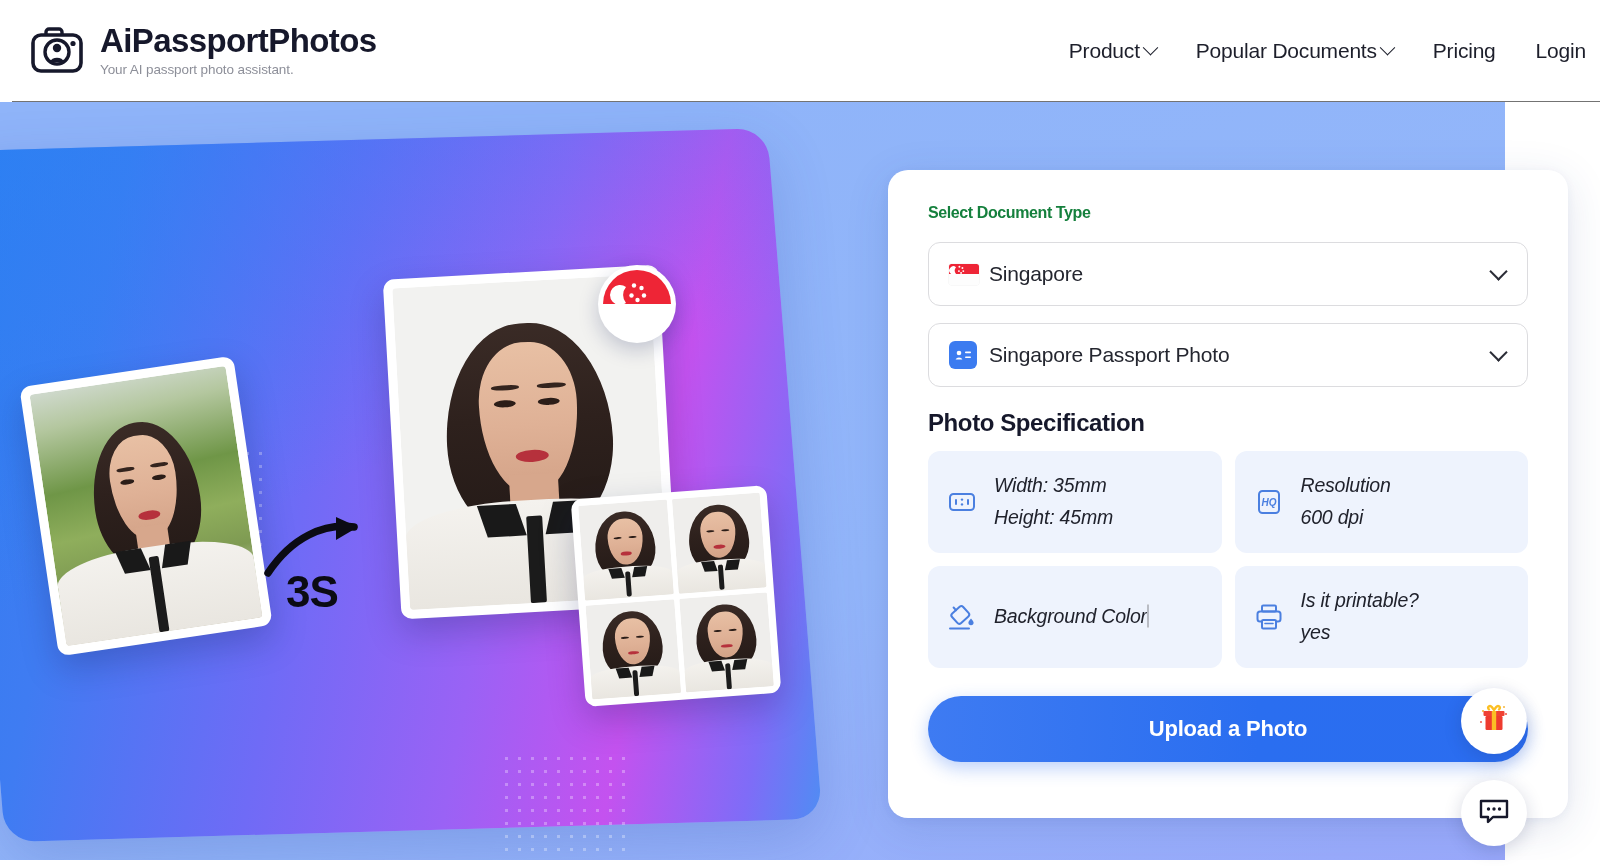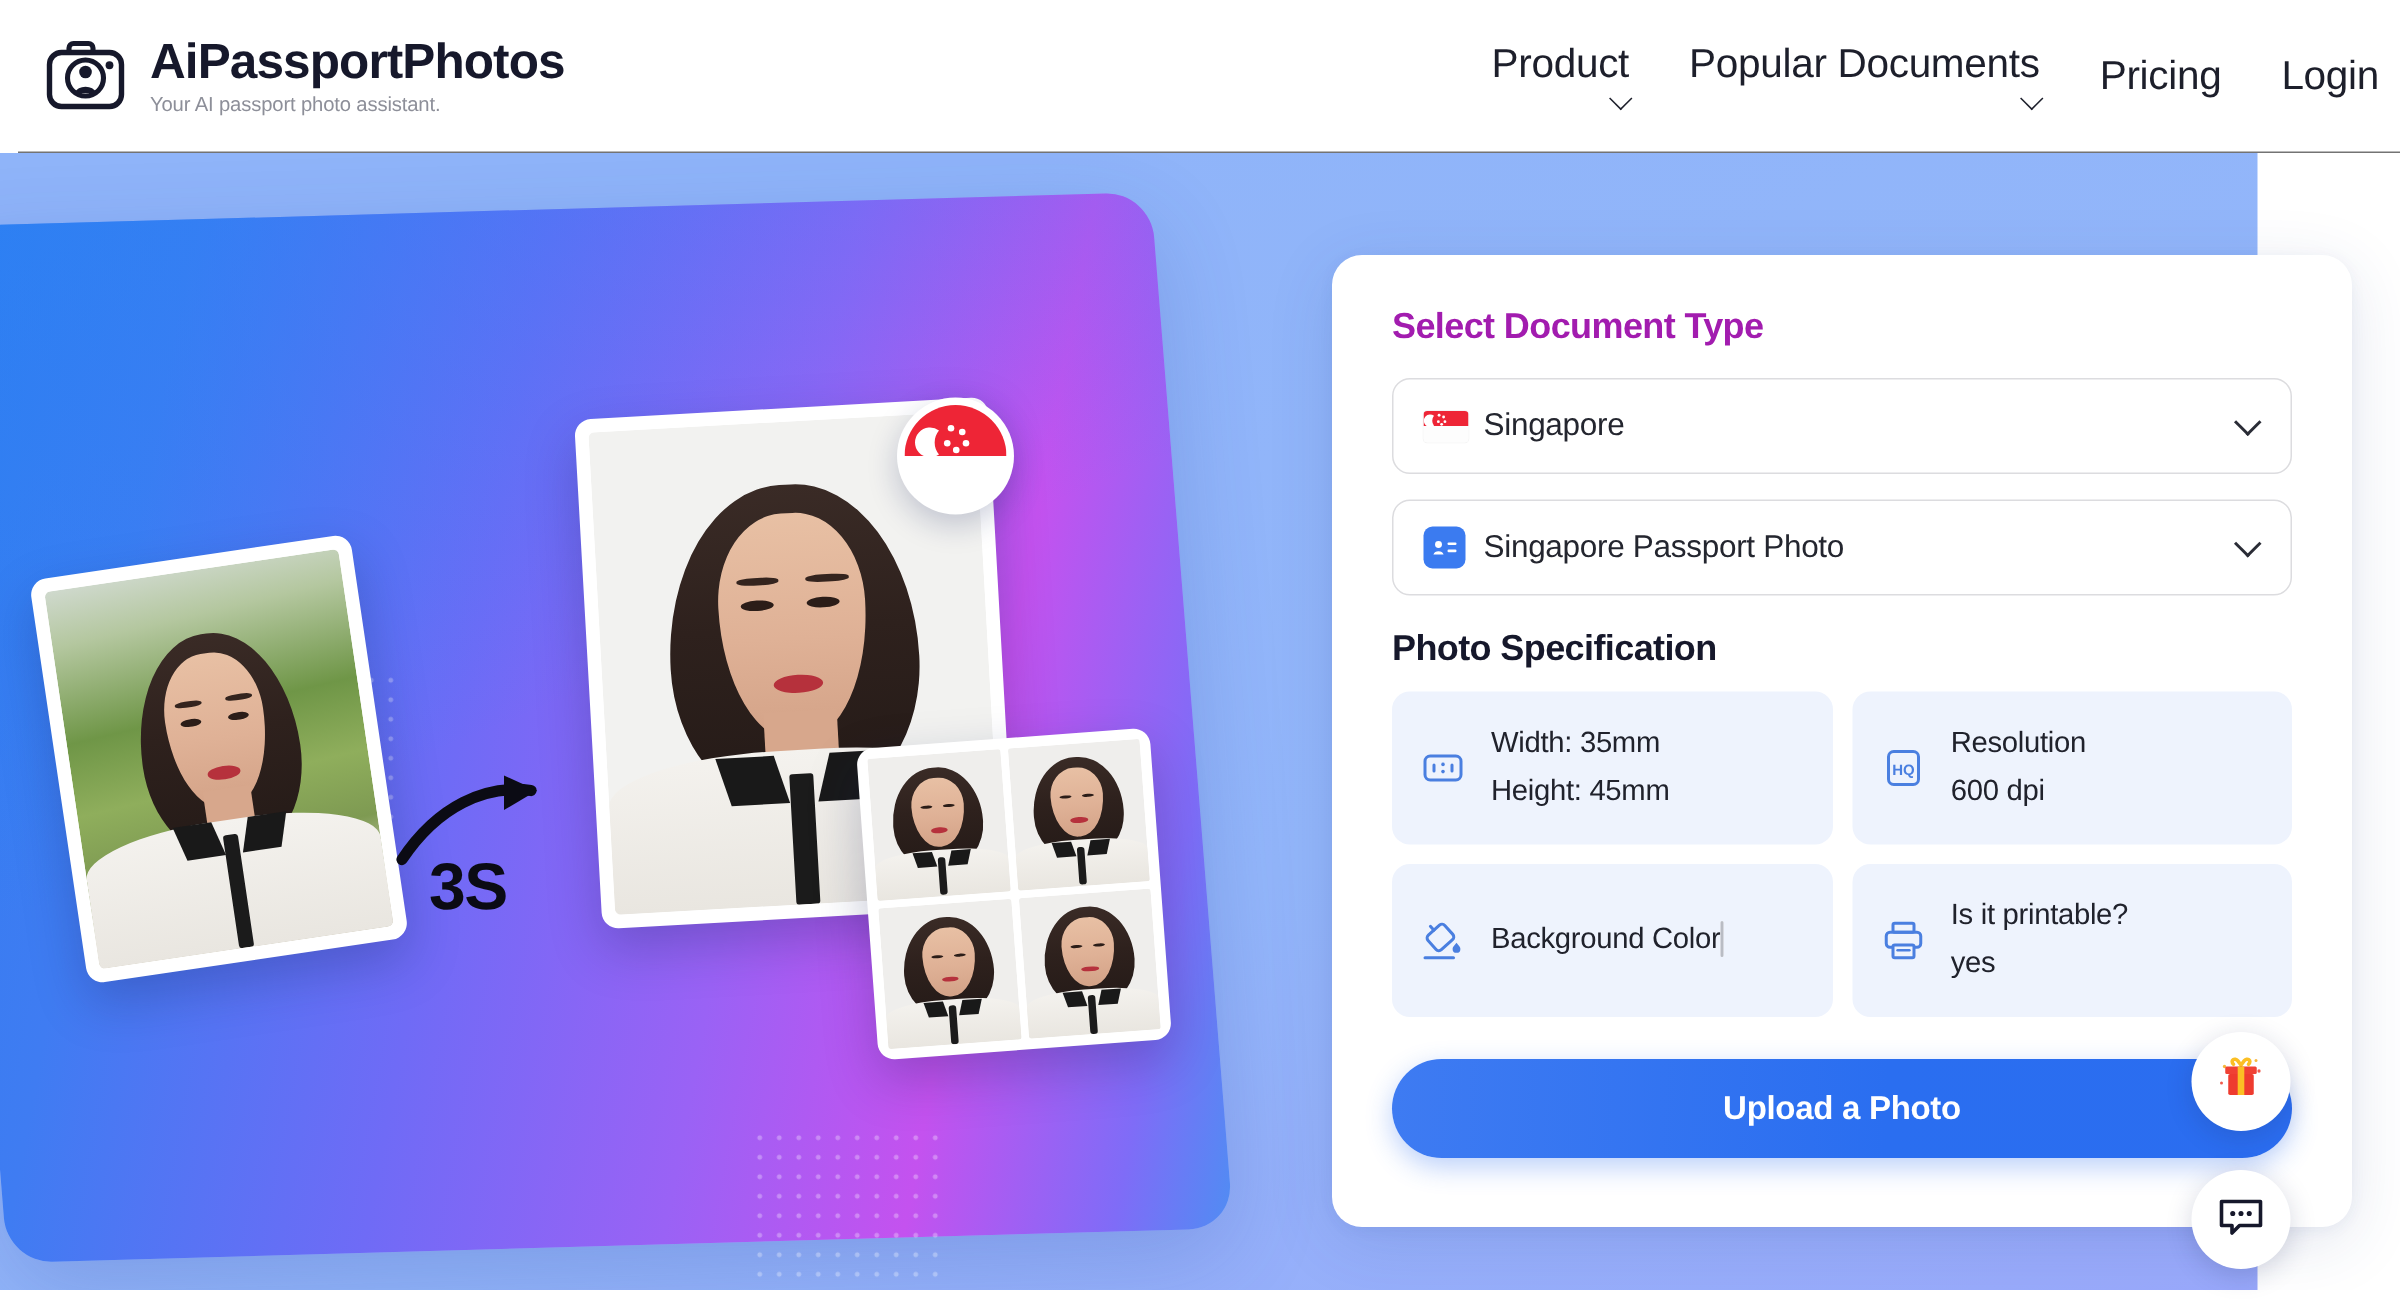--- a/index.html
+++ b/index.html
@@ -28,25 +28,24 @@
     font-size: 33px; font-weight: 700; color: #16182b;
     letter-spacing: -0.6px; line-height: 1.06;
   }
   .brand-tag {
     font-size: 13.5px; color: #8d8f99; letter-spacing: -0.1px;
     margin-top: 3px;
   }
 
   .nav { margin-left: auto; display: flex; align-items: center; margin-right: 26px; }
   .nav-item {
-    display: flex; align-items: flex-end; gap: 5px;
-    font-size: 27px; color: #1d1f2b; letter-spacing: -0.2px;
+    display: flex; align-items: center; gap: 5px;
+    font-size: 21px; color: #1d1f2b; letter-spacing: -0.2px;
     padding: 10px 0; margin-right: 40px; cursor: pointer;
     white-space: nowrap;
-    flex-direction: column;
   }
   .nav-item:last-of-type { margin-right: 0; }
   .chev {
     display: inline-block; width: 11px; height: 11px;
     border-right: 1.8px solid #1d1f2b; border-bottom: 1.8px solid #1d1f2b;
     transform: rotate(45deg) translate(-2px,-2px);
   }
   .signup-btn {
     margin-left: 36px;
     border: 1.6px solid #1d1f2b; border-radius: 100px;
@@ -156,21 +155,21 @@
   
   .form-card {
     position: absolute; left: 888px; top: 170px;
     width: 680px; height: 648px;
     background: #fff; border-radius: 20px;
     box-shadow: 0 10px 44px rgba(40,60,130,.13), 0 2px 10px rgba(40,60,130,.06);
     padding: 34px 40px 0 40px;
     z-index: 20;
   }
   .sec-title {
-    font-size: 24px; font-weight: 700; color: #a21caf;
+    font-size: 16px; font-weight: 700; color: #15803d;
     letter-spacing: -0.4px; margin-bottom: 20px;
   }
   .select {
     position: relative; height: 64px;
     border: 1px solid #dcdcdf; border-radius: 12px;
     display: flex; align-items: center; padding: 12px 20px;
     margin-bottom: 17px; background: #fff; cursor: pointer;
   }
   .select .ic { width: 36px; flex: 0 0 36px; display: flex; align-items: center; }
   .select .lbl {
@@ -192,21 +191,21 @@
   .doc-ic {
     width: 28px; height: 28px; border-radius: 6px; background: #3b7bf0;
     display: flex; align-items: center; justify-content: center;
   }
 
   .spec-title {
     font-size: 24px; font-weight: 700; color: #16182b;
     letter-spacing: -0.4px; margin: 22px 0 14px 0;
   }
   .spec-grid {
-    display: grid; grid-template-columns: 1fr 1fr; gap: 13px;
+    display: grid; grid-template-columns: 1fr 1fr; gap: 13px; font-style: italic;
   }
   .spec-card {
     background: #eef3fd; border-radius: 12px;
     height: 102px; display: flex; align-items: center;
     padding: 0 18px; gap: 16px;
   }
   .spec-ic { flex: 0 0 32px; display:flex; align-items:center; justify-content:center; }
   .spec-txt { font-size: 19.5px; color: #20222c; line-height: 1.62; letter-spacing: -0.2px; }
   .swatch {
     width: 52px; height: 28px; background: #fff;

